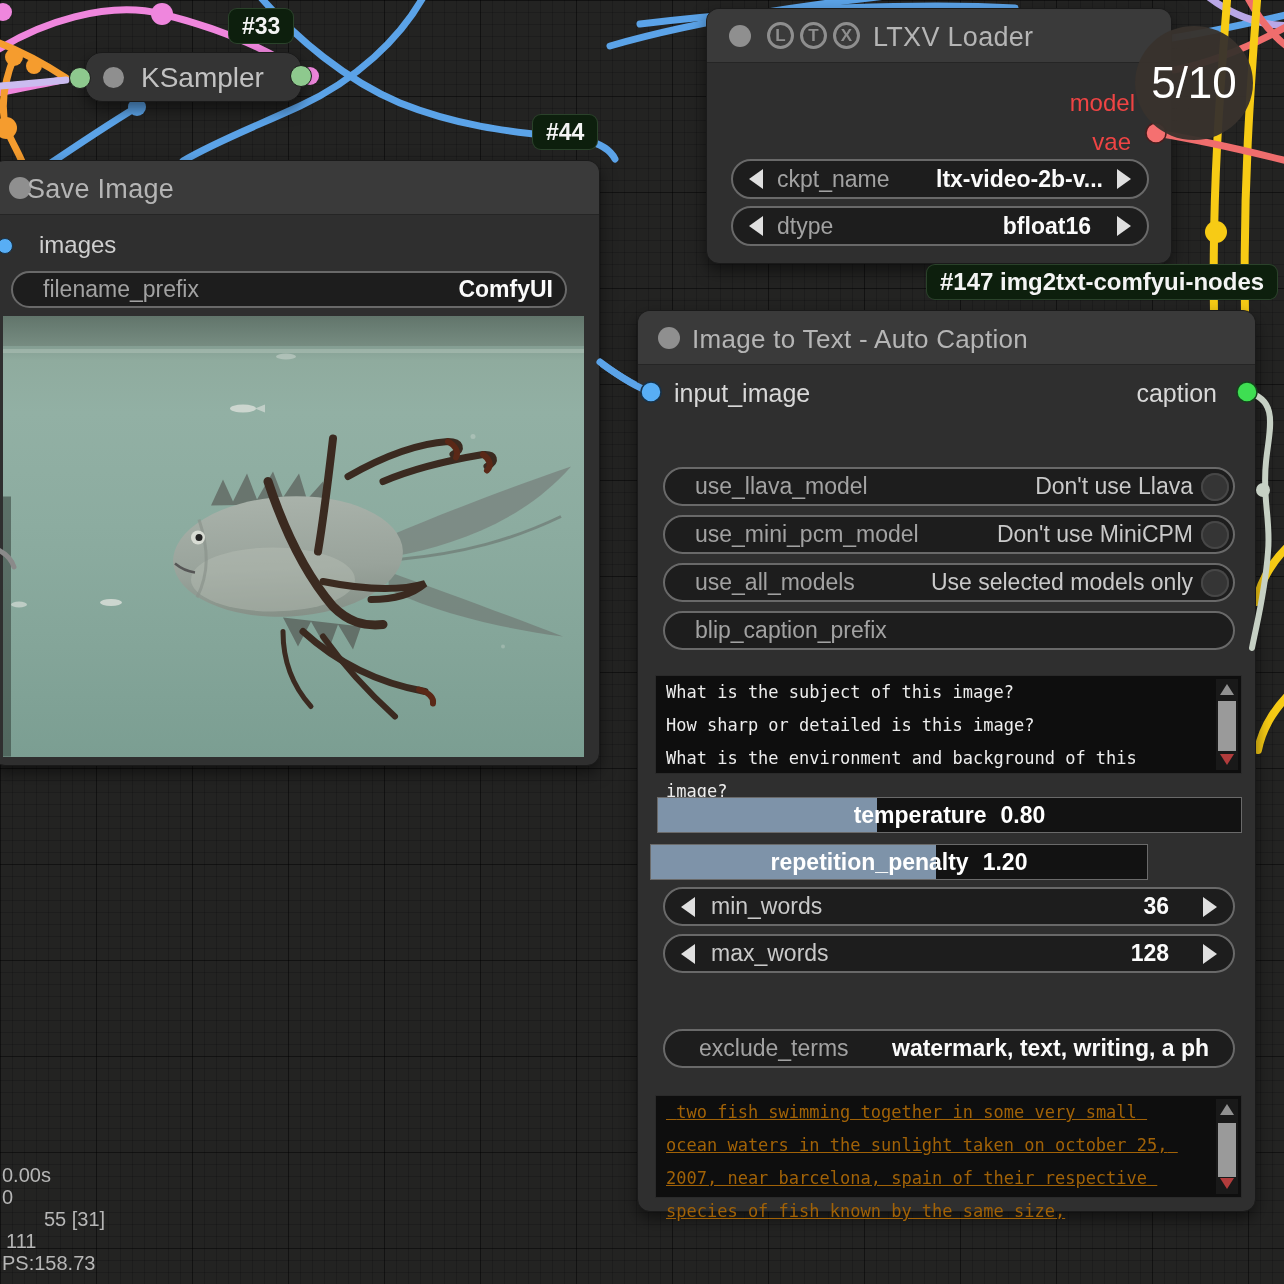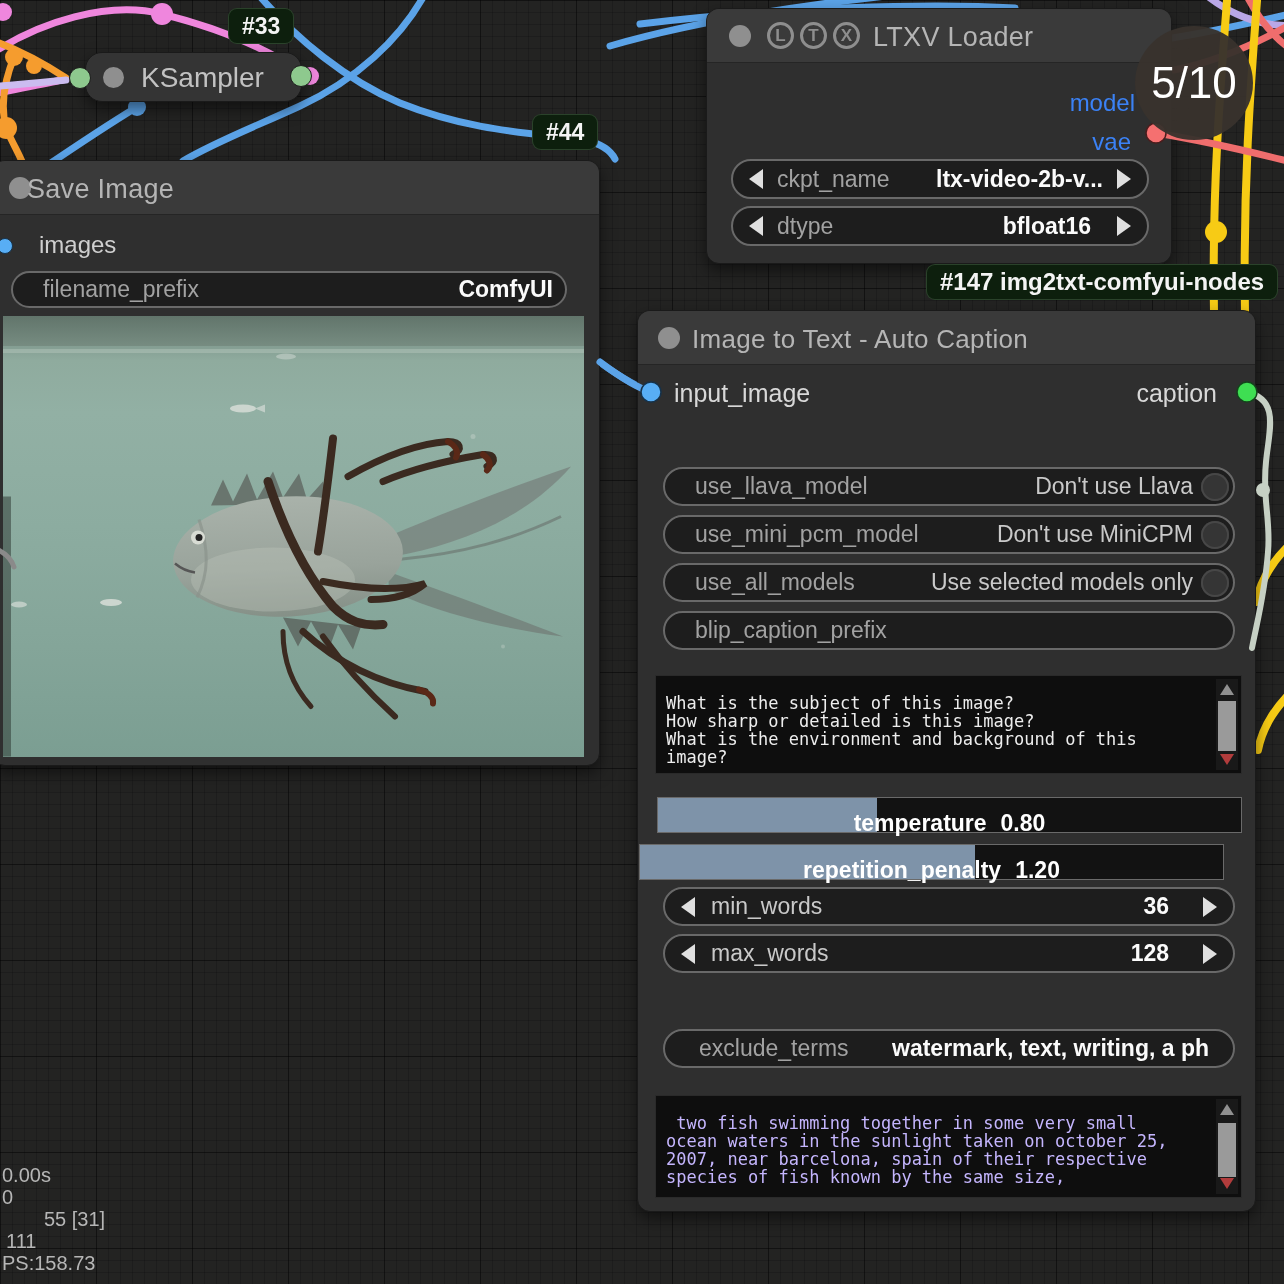--- a/index.html
+++ b/index.html
@@ -27,47 +27,47 @@
   .pill .val{color:#e6e6e6;}
   .pill .val.bright{color:#fbfbfb;font-weight:700;}
   .sp{flex:1;}
   .tri-l,.tri-r{width:0;height:0;border-top:10px solid transparent;border-bottom:10px solid transparent;}
   .tri-l{border-right:14px solid #e0e0e0;}
   .tri-r{border-left:14px solid #e0e0e0;}
   .tgl{width:28px;height:28px;border-radius:50%;background:#353535;box-shadow:inset 0 0 0 2px #474747;flex:none;}
   .tgl.on{background:#97adc9;box-shadow:none;}
   
   .tbox{position:absolute;background:#0e0e0e;border:1px solid #2a2a2a;}
-  .tbox .txt{position:absolute;left:10px;top:18px;width:50ch;
-    font-family:"DejaVu Sans Mono",monospace;font-size:17px;line-height:18px;
+  .tbox .txt{position:absolute;left:10px;top:0;width:50ch;
+    font-family:"DejaVu Sans Mono",monospace;font-size:17px;line-height:33px;
     white-space:pre-wrap;color:#ededed;}
-  .tbox .txt.dim{color:#c4b5fd;}
+  .tbox .txt.dim{color:#a16207;text-decoration:underline;}
   .sbar{position:absolute;right:3px;top:3px;bottom:3px;width:22px;background:#191919;}
   .sb-up{position:absolute;left:4px;top:5px;width:0;height:0;
     border-left:7px solid transparent;border-right:7px solid transparent;border-bottom:11px solid #909090;}
   .sb-dn{position:absolute;left:4px;bottom:5px;width:0;height:0;
     border-left:7px solid transparent;border-right:7px solid transparent;border-top:11px solid #b23c3c;}
   .sb-th{position:absolute;left:2px;width:18px;background:#9a9a9a;}
   
   .slider{position:absolute;height:36px;background:#121212;border:1px solid #6a6a6a;}
   .slider .fill{position:absolute;left:0;top:0;bottom:0;background:#7e93a9;}
   .slider .cap{position:relative;display:flex;justify-content:center;gap:14px;height:100%;
-    align-items:center;color:#fff;font-size:23px;font-weight:700;margin-top:8px;}
+    align-items:center;color:#fff;font-size:23px;font-weight:700;}
   .fill-a{width:37.5%;}
   .fill-b{width:57.5%;}
   
   .badge{position:absolute;background:#0d1f0d;border:1px solid rgba(130,170,130,.25);color:#f4f4f4;
     font-size:23px;font-weight:600;border-radius:9px;display:flex;align-items:center;
     justify-content:center;padding:0 13px;height:36px;z-index:4;}
   #progress-badge{position:absolute;left:1135px;top:26px;width:118px;height:114px;border-radius:50%;
     background:rgba(56,50,45,.96);color:#fff;font-size:44px;display:flex;align-items:center;
     justify-content:center;z-index:5;}
   
   .slotlbl{position:absolute;font-size:25px;color:#d8d8d8;}
-  .outlbl{position:absolute;font-size:24px;color:#3b82f6;text-align:right;}
+  .outlbl{position:absolute;font-size:24px;color:#ef4444;text-align:right;}
   
   #img-preview{position:absolute;left:10px;top:155px;width:581px;height:441px;overflow:hidden;
     background:linear-gradient(180deg,#70857b 0%,#7e968c 5%,#8fab9e 10%,#92b0a4 22%,#8caca0 48%,#84a599 75%,#7b9e92 100%);}
   #img-preview .streak{position:absolute;left:0;right:0;top:33px;height:4px;background:#b9cabf;opacity:.45;}
   #img-preview .surface{position:absolute;left:0;right:0;top:0;height:30px;
     background:linear-gradient(180deg,#5f7268,#74897e);opacity:.85;}
   
   .stat{position:absolute;font-size:20px;color:#b6b6b6;z-index:3;}
   #links-over{z-index:3;}
 </style>
@@ -260,21 +260,21 @@
       </div>
     </div>
 
     <div class="slider" style="left:19px;top:486px;width:585px;">
       <div class="fill fill-a"></div>
       <div class="cap">
         <span>temperature</span>
         <span>0.80</span>
       </div>
     </div>
-    <div class="slider" style="left:1px;top:533px;width:585px;">
+    <div class="slider" style="left:12px;top:533px;width:498px;">
       <div class="fill fill-b"></div>
       <div class="cap">
         <span>repetition_penalty</span>
         <span>1.20</span>
       </div>
     </div>
 
     <div class="pill" style="left:25px;top:576px;width:572px;height:39px;">
       <span class="tri-l" style="margin-left:16px;"></span>
       <span class="lbl" style="margin-left:16px;color:#c9c9c9;">min_words</span>

